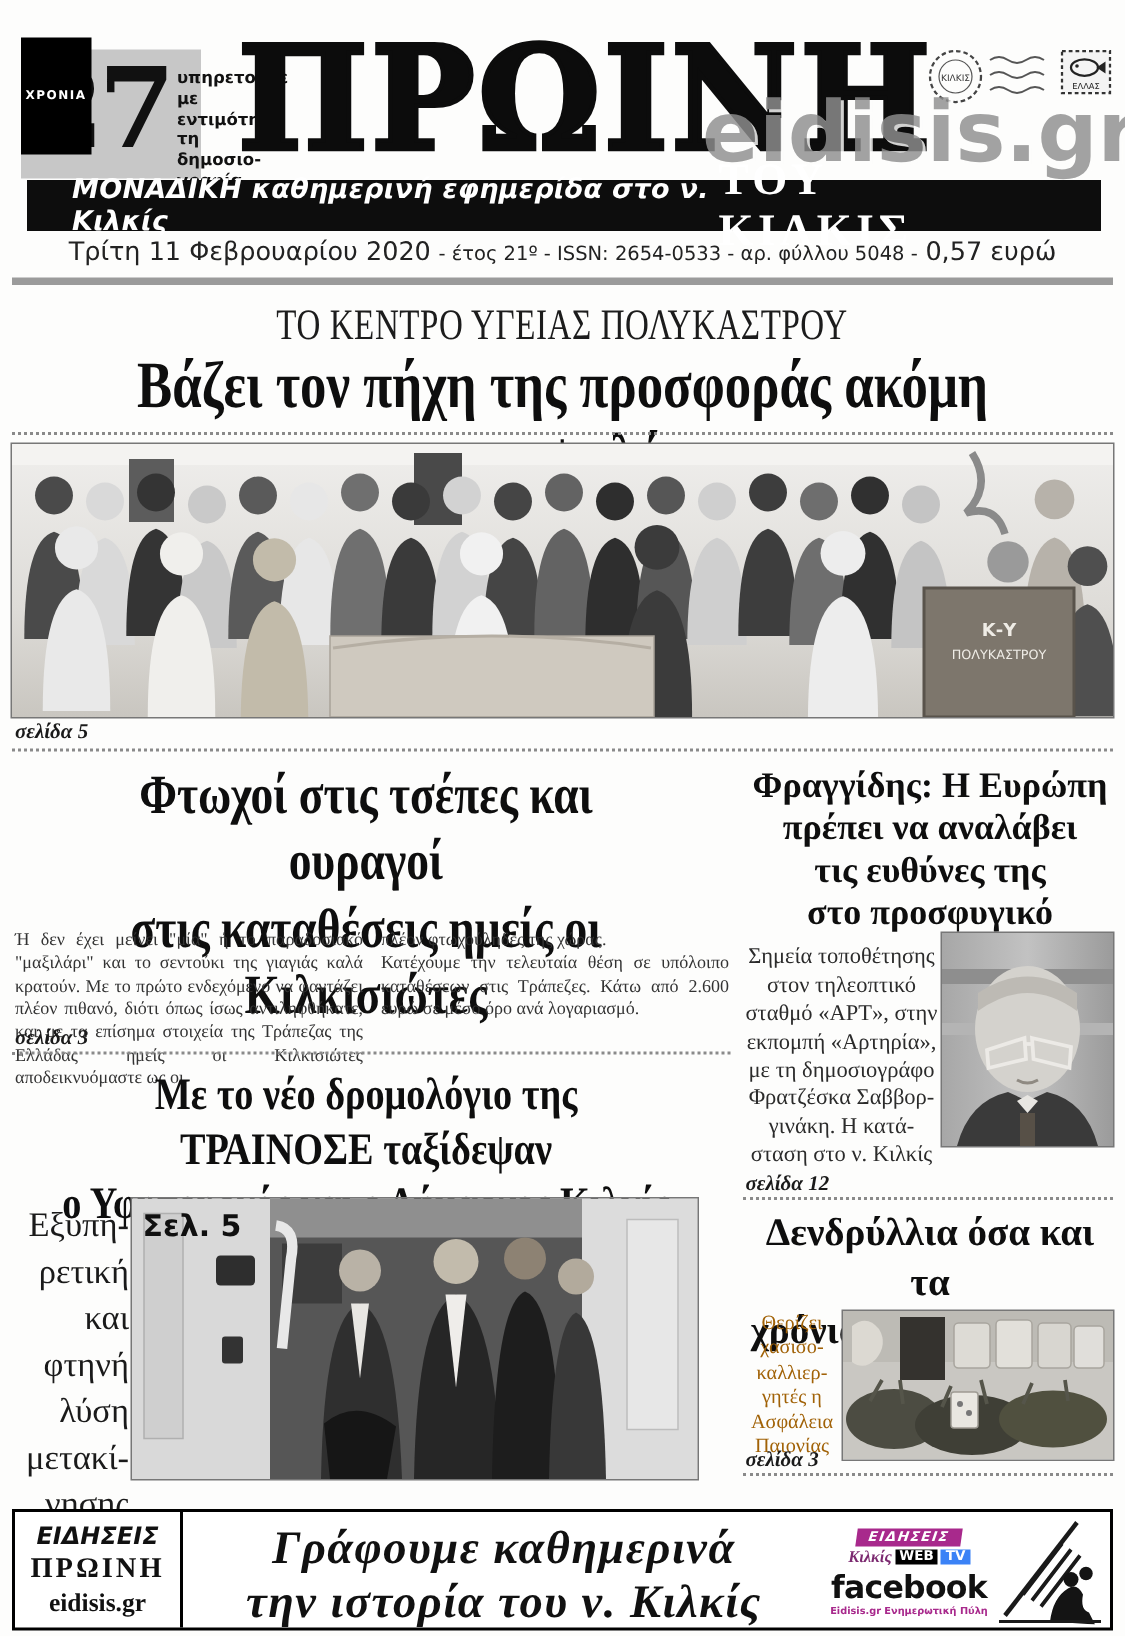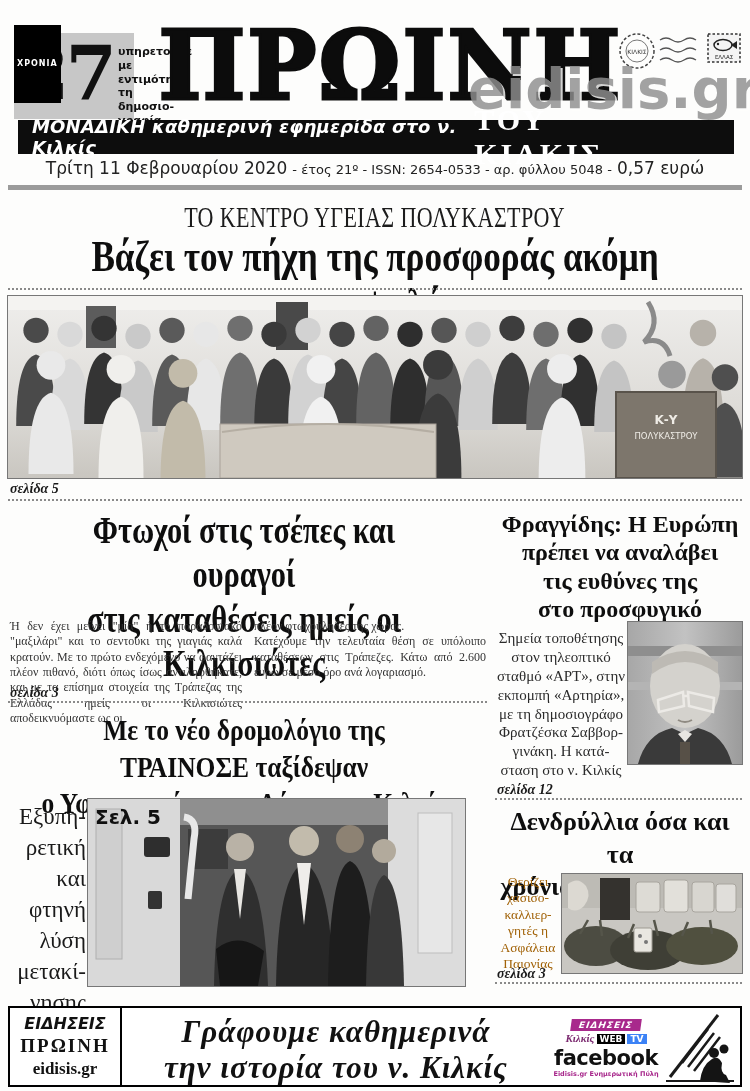--- a/index.html
+++ b/index.html
@@ -28,21 +28,21 @@
                 line-height:100px; letter-spacing:2px; color:#0c0c0c;
                 -webkit-text-stroke:3px #0c0c0c; z-index:2; transform:scaleY(1.04);
                 transform-origin:center top; }
   .watermark { left:468px; top:56px; z-index:3; font-family:"DejaVu Sans", sans-serif;
                font-weight:bold; font-size:56px; color:#8f8f8f; opacity:.82;
                letter-spacing:0px; text-shadow:2px 2px 0 #fdfdfc; }
   .stamps { left:616px; top:24px; }
   .black-bar { left:18px; top:120px; width:716px; height:34px; background:#0d0d0d;
                display:flex; align-items:center; color:#fff; z-index:4; }
   .black-bar .left { font-family:"DejaVu Sans", sans-serif; font-style:italic; font-weight:bold;
-                     font-size:18px; padding-left:14px; letter-spacing:.2px; }
+                     font-size:18px; padding-left:30px; letter-spacing:.2px; }
   .black-bar .right { margin-left:auto; margin-right:70px; font-family:"Liberation Serif", serif;
                       font-weight:bold; font-size:30px; letter-spacing:3px; }
   .dateline { left:0; top:158px; width:100%; text-align:center;
               font-family:"DejaVu Sans", sans-serif; color:#222; }
   .dateline .big { font-size:17px; }
   .dateline .small { font-size:13px; }
   .gray-rule { left:8px; top:185px; width:734px; height:5px; background:#9b9b9b; }
 
   
   .dotted { border-bottom:2px dotted #8a8a8a; height:0; }
@@ -84,21 +84,21 @@
   .f-brand .l1 { font-family:"DejaVu Sans", sans-serif; font-style:italic; font-weight:bold; font-size:16px; }
   .f-brand .l2 { font-weight:bold; font-size:19px; letter-spacing:2px; }
   .f-brand .l3 { font-weight:bold; font-size:17px; }
   .f-slogan { flex:1; text-align:center; font-style:italic; font-weight:bold; font-size:31px;
               line-height:1.15; padding-top:6px; letter-spacing:1px; }
   .f-right { width:190px; display:flex; align-items:center; }
   .f-badges { width:112px; display:flex; flex-direction:column; align-items:center; padding-top:4px; }
   .b-eid { background:#a8298c; color:#fff; font-family:"DejaVu Sans", sans-serif;
            font-style:italic; font-weight:bold; font-size:9px; padding:1px 8px;
            letter-spacing:1px; transform:skewX(-8deg); }
-  .b-webtv { display:flex; align-items:flex-end; gap:2px; margin-top:1px; }
+  .b-webtv { display:flex; align-items:center; gap:2px; margin-top:1px; }
   .b-script { font-style:italic; font-weight:bold; font-size:11px; color:#7c2a70; }
   .b-web { background:#000; color:#fff; font-family:"DejaVu Sans", sans-serif; font-weight:bold;
            font-size:9px; padding:0 3px; }
   .b-tv { background:#3b82f6; color:#fff; font-family:"DejaVu Sans", sans-serif; font-weight:bold;
           font-size:9px; padding:0 3px; }
   .b-fb { font-family:"DejaVu Sans", sans-serif; font-weight:bold; font-size:21px;
           letter-spacing:-.5px; margin-top:2px; }
   .b-sub { color:#a8298c; font-family:"DejaVu Sans", sans-serif; font-weight:bold; font-size:6.5px; }
 </style>
 </head>

